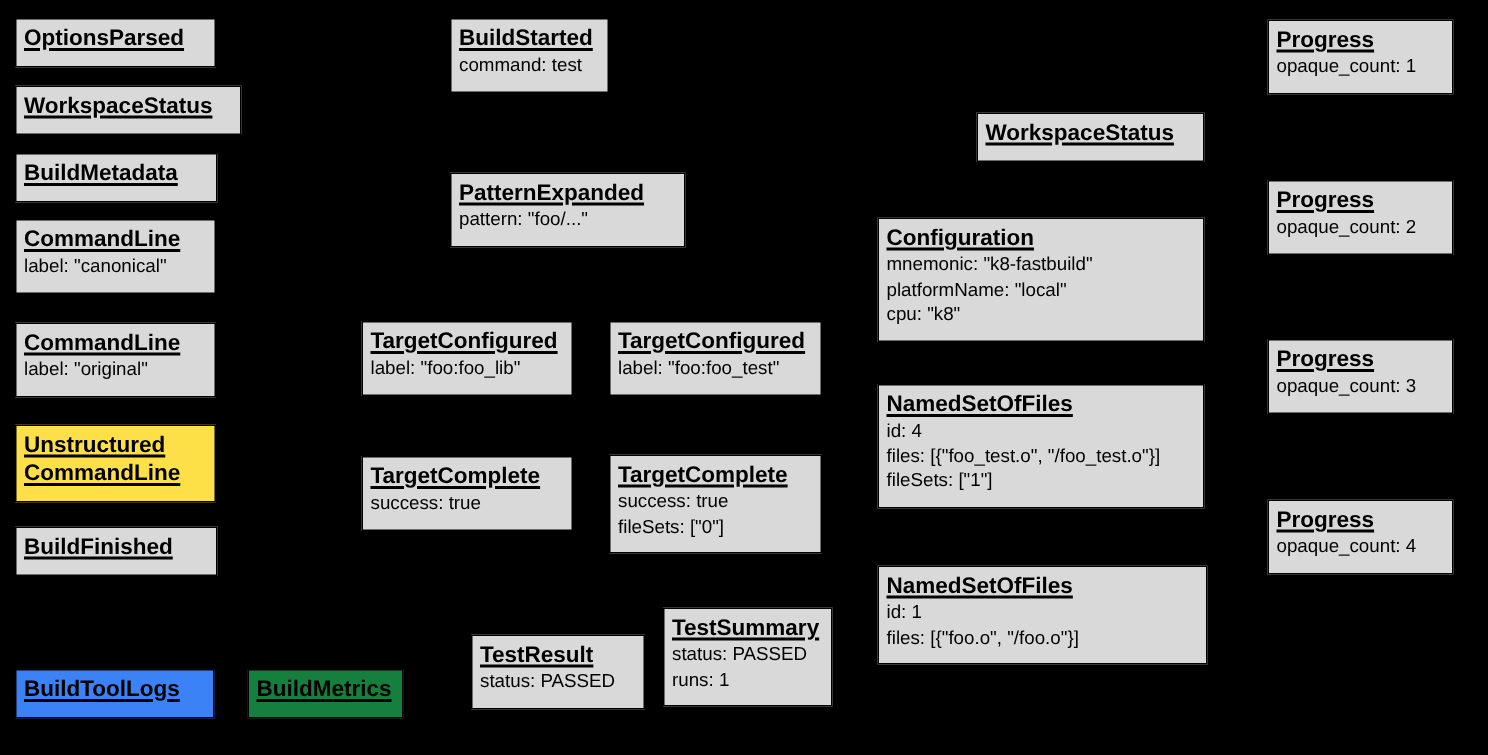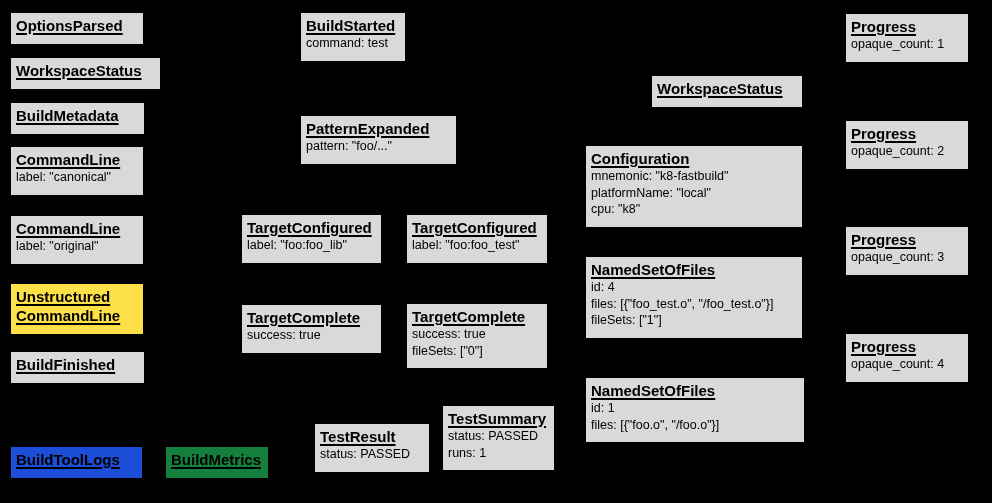--- a/index.html
+++ b/index.html
@@ -62,21 +62,21 @@
       <div class="box-title">CommandLine</div>
       <div class="box-detail">label: "original"</div>
     </div>
     <div class="box" style="left: 10px; top: 283px; min-width: 134px; background: #fde047; border-color: rgb(0, 0, 0);">
       <div class="box-title">Unstructured
 CommandLine</div>
     </div>
     <div class="box" style="left: 10px; top: 351px; min-width: 135px; background: rgb(217, 217, 217); border-color: rgb(0, 0, 0);">
       <div class="box-title">BuildFinished</div>
     </div>
-    <div class="box" style="left: 10px; top: 446px; min-width: 133px; background: #1d4ed8; border-color: rgb(0, 0, 0);">
+    <div class="box" style="left: 10px; top: 446px; min-width: 133px; background: #3b82f6; border-color: rgb(0, 0, 0);">
       <div class="box-title">BuildToolLogs</div>
     </div>
     <div class="box" style="left: 165px; top: 446px; min-width: 104px; background: #15803d; border-color: rgb(0, 0, 0);">
       <div class="box-title">BuildMetrics</div>
     </div>
     <div class="box" style="left: 300px; top: 12px; min-width: 106px; background: rgb(217, 217, 217); border-color: rgb(0, 0, 0);">
       <div class="box-title">BuildStarted</div>
       <div class="box-detail">command: test</div>
     </div>
     <div class="box" style="left: 300px; top: 115px; min-width: 157px; background: rgb(217, 217, 217); border-color: rgb(0, 0, 0);">

